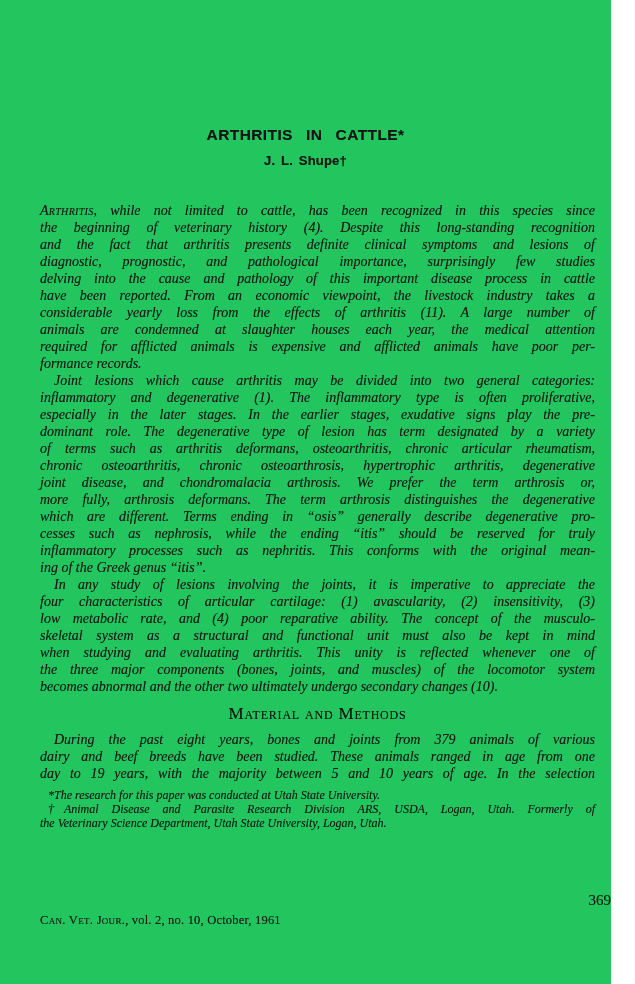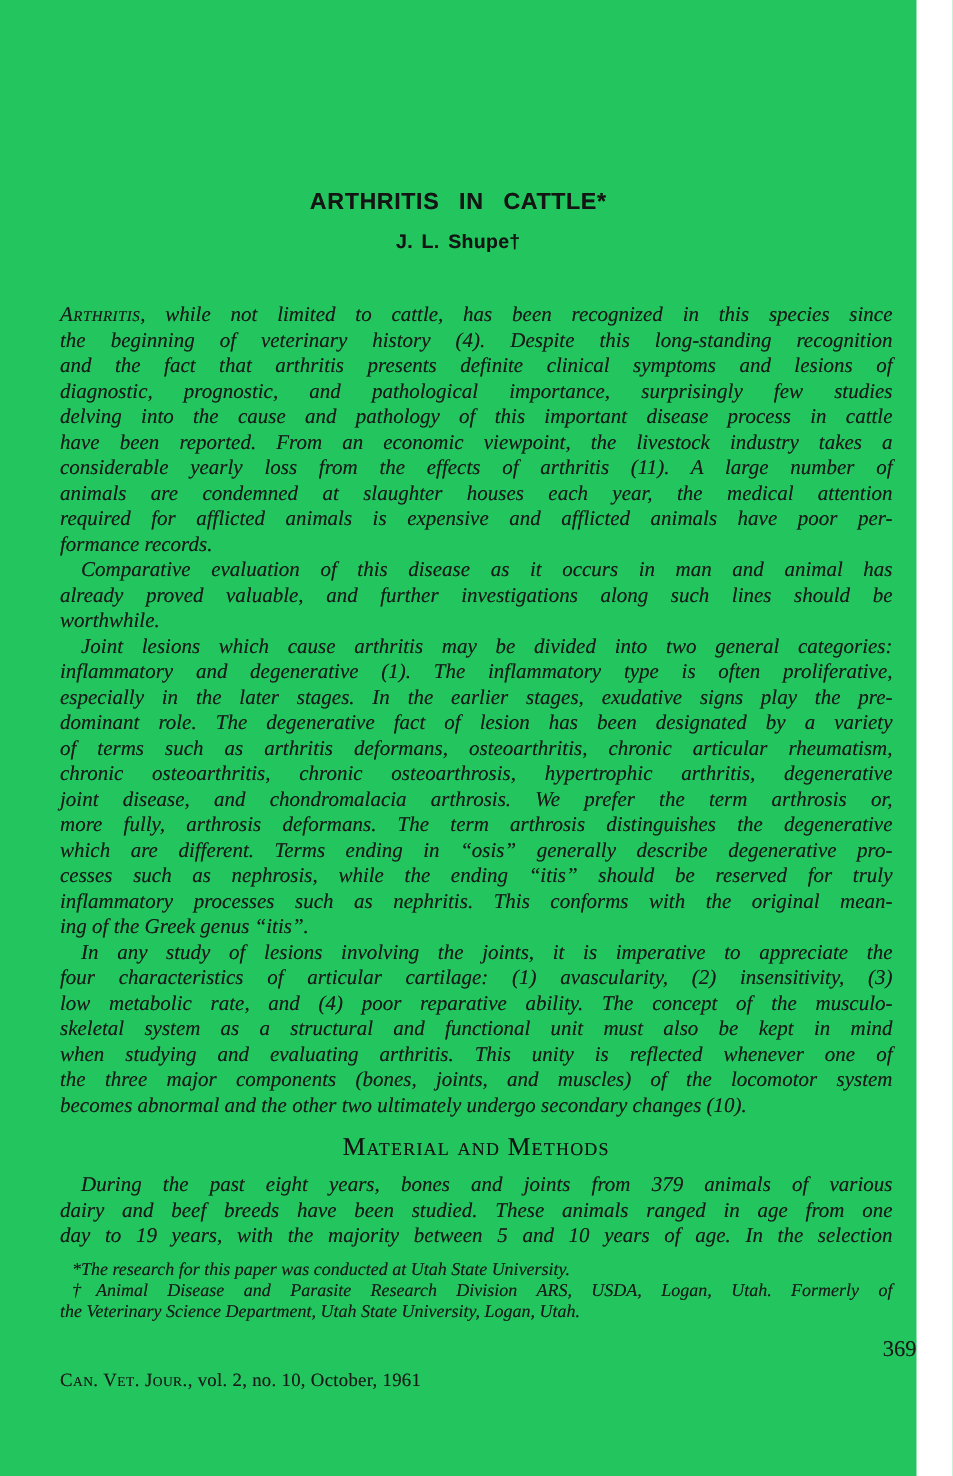--- a/index.html
+++ b/index.html
@@ -95,29 +95,24 @@
           <div class="line jl">and the fact that arthritis presents definite clinical symptoms and lesions of</div>
           <div class="line jl">diagnostic, prognostic, and pathological importance, surprisingly few studies</div>
           <div class="line jl">delving into the cause and pathology of this important disease process in cattle</div>
           <div class="line jl">have been reported. From an economic viewpoint, the livestock industry takes a</div>
           <div class="line jl">considerable yearly loss from the effects of arthritis (11). A large number of</div>
           <div class="line jl">animals are condemned at slaughter houses each year, the medical attention</div>
           <div class="line jl">required for afflicted animals is expensive and afflicted animals have poor per-</div>
           <div class="line">formance records.</div>
         </div>
         <div class="para">
-          <div class="line jl ind">Comparative evaluation of this disease as it occurs in man and animal has</div>
-          <div class="line jl">already proved valuable, and further investigations along such lines should be</div>
-          <div class="line">worthwhile.</div>
-        </div>
-        <div class="para">
           <div class="line jl ind">Joint lesions which cause arthritis may be divided into two general categories:</div>
           <div class="line jl">inflammatory and degenerative (1). The inflammatory type is often proliferative,</div>
           <div class="line jl">especially in the later stages. In the earlier stages, exudative signs play the pre-</div>
-          <div class="line jl">dominant role. The degenerative fact of lesion has been designated by a variety</div>
+          <div class="line jl">dominant role. The degenerative type of lesion has term designated by a variety</div>
           <div class="line jl">of terms such as arthritis deformans, osteoarthritis, chronic articular rheumatism,</div>
           <div class="line jl">chronic osteoarthritis, chronic osteoarthrosis, hypertrophic arthritis, degenerative</div>
           <div class="line jl">joint disease, and chondromalacia arthrosis. We prefer the term arthrosis or,</div>
           <div class="line jl">more fully, arthrosis deformans. The term arthrosis distinguishes the degenerative</div>
           <div class="line jl">which are different. Terms ending in “osis” generally describe degenerative pro-</div>
           <div class="line jl">cesses such as nephrosis, while the ending “itis” should be reserved for truly</div>
           <div class="line jl">inflammatory processes such as nephritis. This conforms with the original mean-</div>
           <div class="line">ing of the Greek genus “itis”.</div>
         </div>
         <div class="para">

